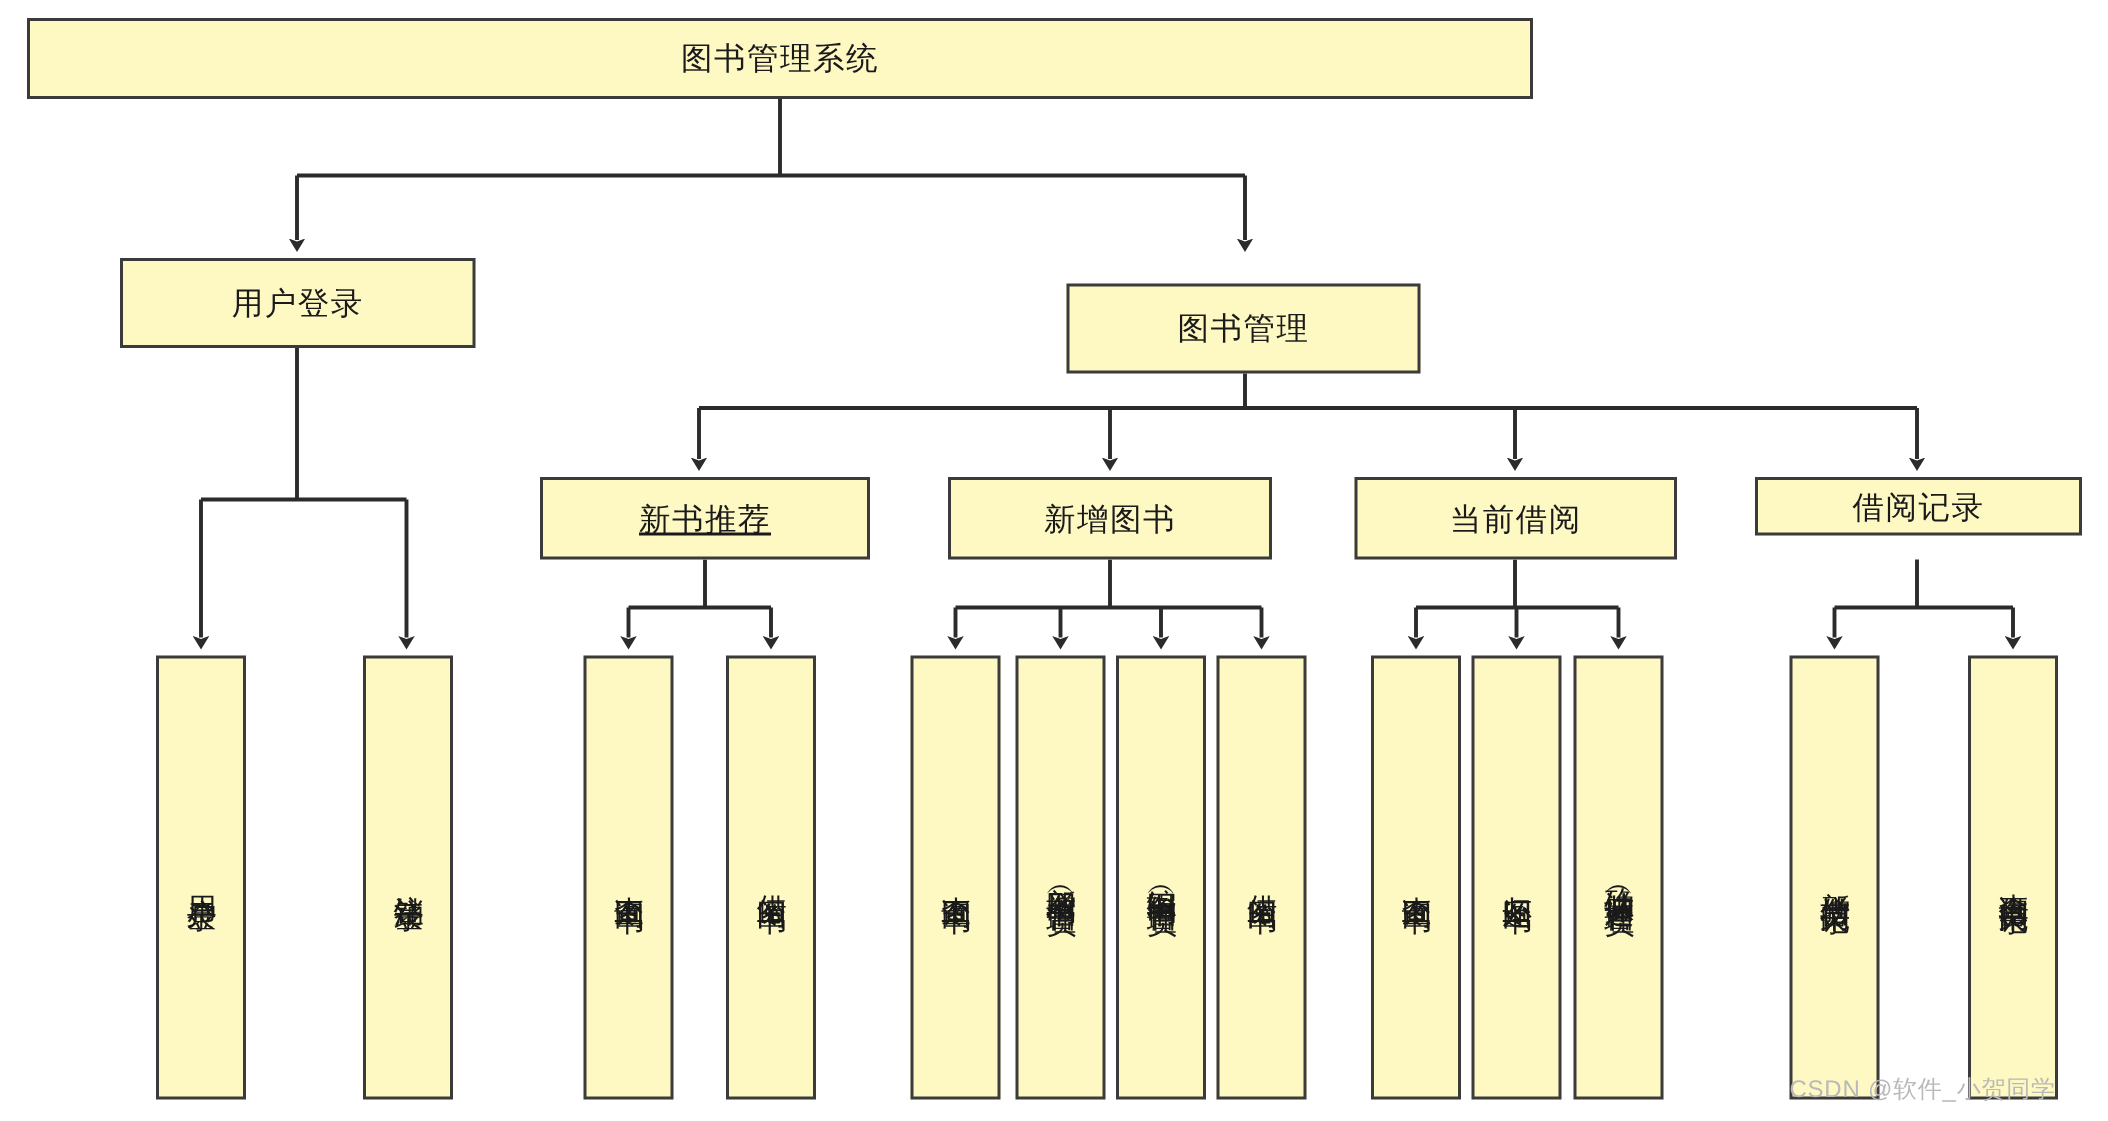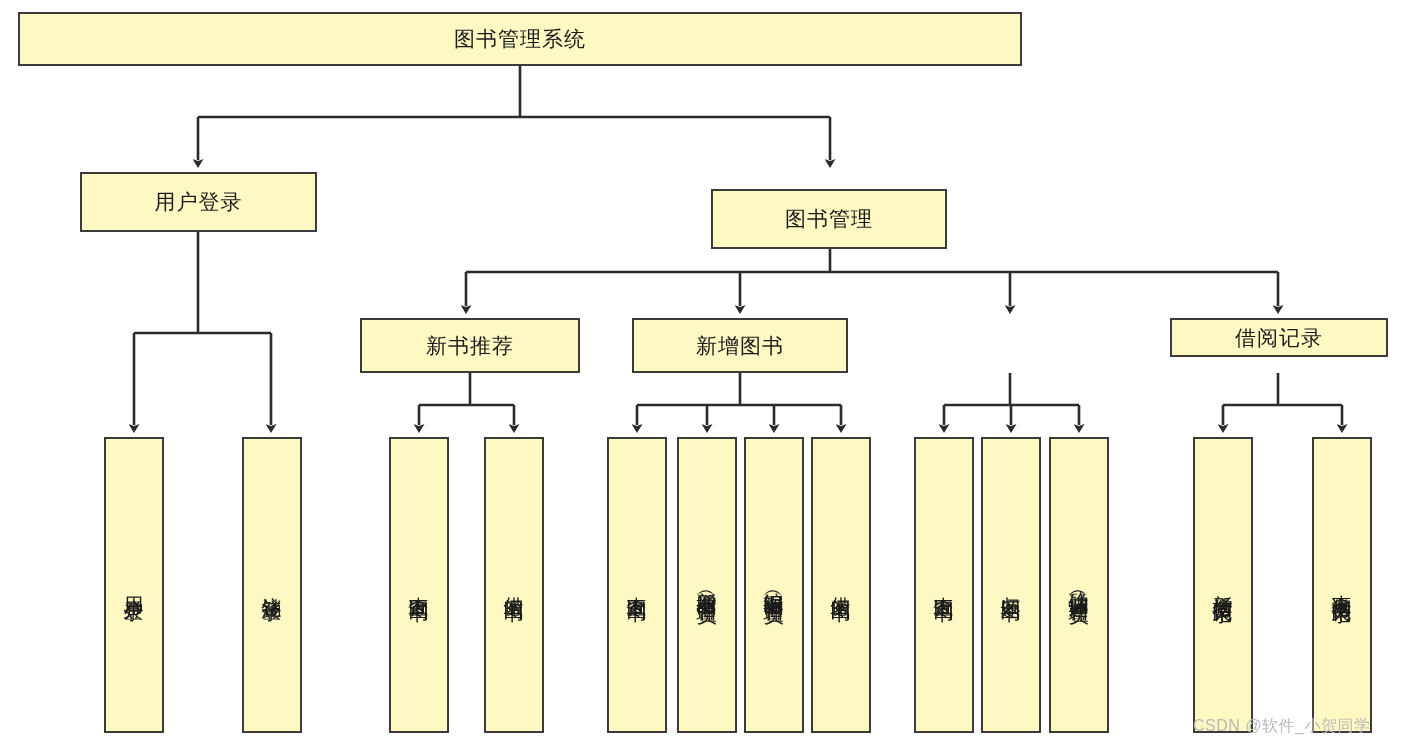--- a/index.html
+++ b/index.html
@@ -120,22 +120,23 @@
       <path d="M1223,405 L1223,425" marker-end="url(#arrow)"></path>
       <path d="M1342,405 L1342,425" marker-end="url(#arrow)"></path>
     </g>
   </svg>
 
   <div class="node horiz" style="left:18px; top:12px; width:1004px; height:54px;">图书管理系统</div>
 
   <div class="node horiz" style="left:80px; top:172px; width:237px; height:60px;">用户登录</div>
   <div class="node horiz" style="left:711px; top:172px; width:236px; height:60px;margin-top:17px;">图书管理</div>
 
-  <div class="node horiz" style="left:360px; top:318px; width:220px; height:55px;">新书推荐</div>
+  <div class="node horiz" style="left:360px; top:318px; width:220px; height:55px;text-decoration:underline;">新书推荐</div>
   <div class="node horiz" style="left:632px; top:318px; width:216px; height:55px;">新增图书</div>
+  <div class="node horiz" style="left:903px; top:318px; width:215px; height:55px;">当前借阅</div>
   <div class="node horiz" style="left:1170px; top:318px; width:218px; height:39px;">借阅记录</div>
 
   <div class="node vert" style="left:104px; top:437px; width:60px; height:296px;">
     <span>用户登录</span>
   </div>
   <div class="node vert" style="left:242px; top:437px; width:60px; height:296px;">
     <span>注销登录</span>
   </div>
 
   <div class="node vert" style="left:389px; top:437px; width:60px; height:296px;">

